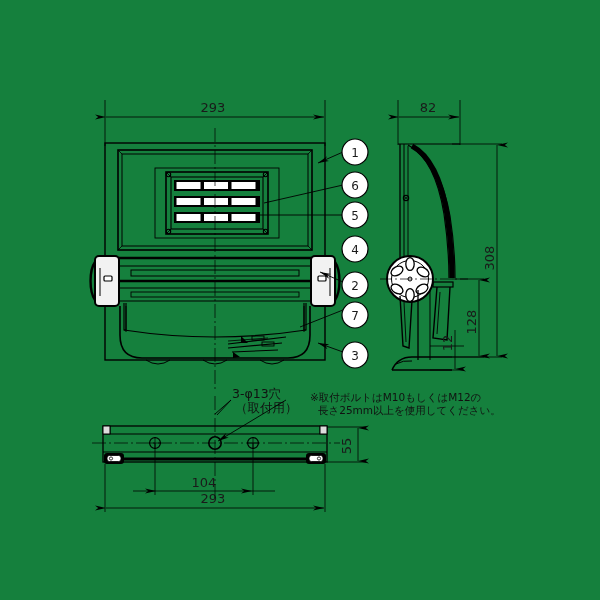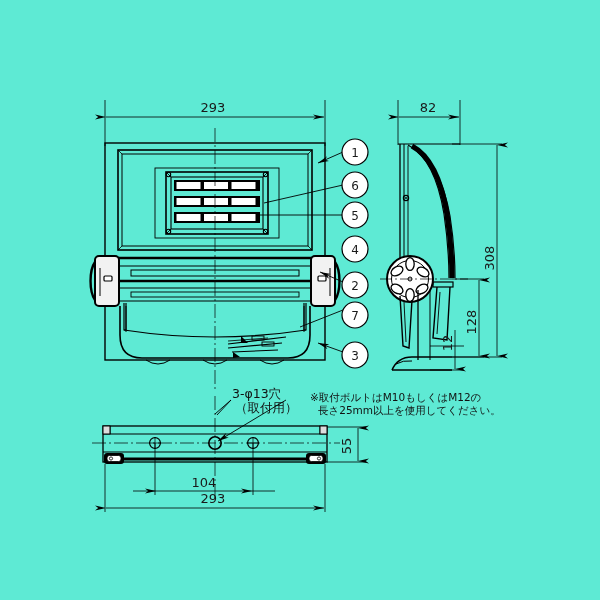--- a/index.html
+++ b/index.html
@@ -4,21 +4,21 @@
 <style>
   html, body {
     margin: 0;
     padding: 0;
     background: #ffffff;
   }
   #page {
     position: relative;
     width: 600px;
     height: 600px;
-    background: #5eead4;
+    background: #15803d;
     overflow: hidden;
     font-family: "DejaVu Sans", "Liberation Sans", sans-serif;
   }
   #drawing {
     position: absolute;
     left: 0;
     top: 0;
     width: 600px;
     height: 600px;
   }

